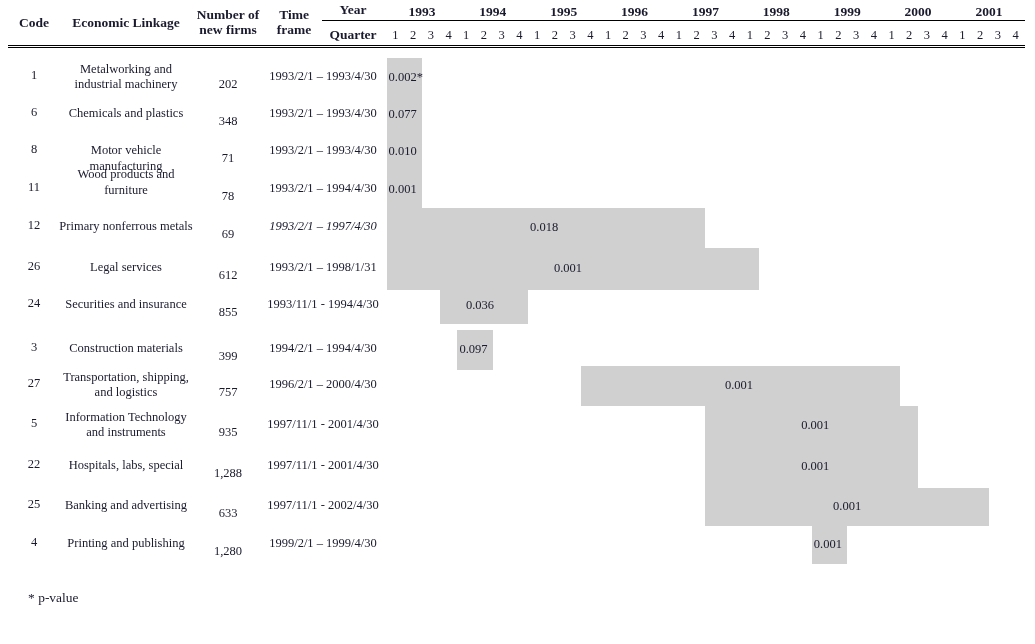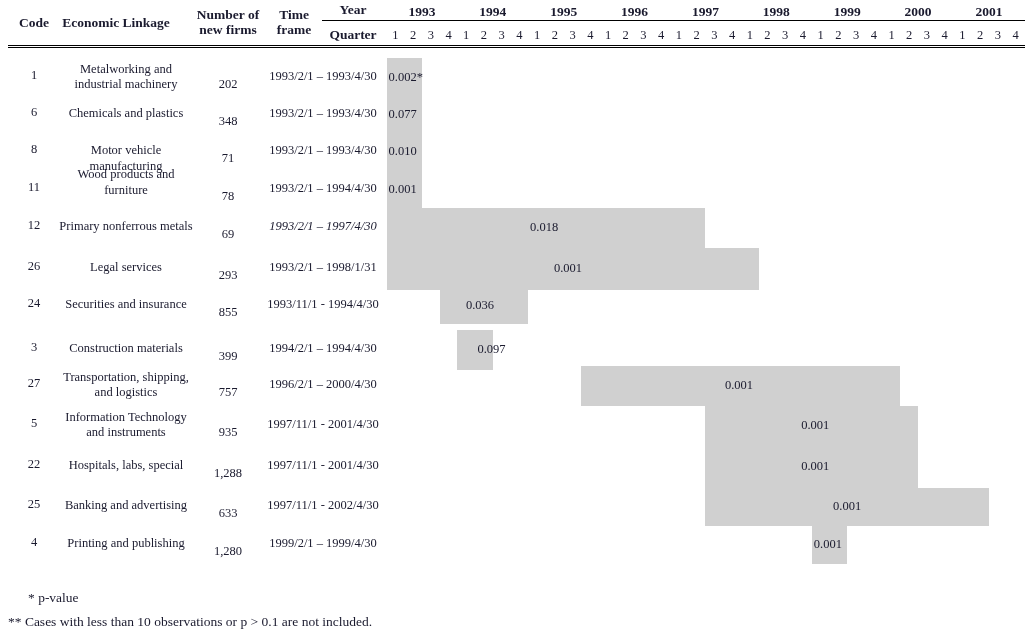--- a/index.html
+++ b/index.html
@@ -9,21 +9,21 @@
     font-family:"Liberation Serif","DejaVu Serif",serif;
     color:#1a1a2e;
     overflow:hidden;
   }
   .sheet{position:relative;width:1035px;height:644px;}
 
   
   .hdr{position:absolute;left:0;top:0;width:1035px;height:47px;}
   .hdr .cell{position:absolute;font-weight:bold;font-size:13.5px;text-align:center;line-height:15px;}
   #h-code{left:8px;top:15px;width:52px;}
-  #h-link{left:52px;top:15px;width:128px;}
+  #h-link{left:62px;top:15px;width:128px;}
   #h-firms{left:190px;top:7px;width:76px;}
   #h-time{left:266px;top:7px;width:56px;}
   #h-year{left:322px;top:2px;width:62px;}
   #h-quarter{left:322px;top:27px;width:62px;}
 
   
   .rule-year{position:absolute;left:322px;top:20px;width:703px;height:1px;background:#000;}
   
   .rule-top{position:absolute;left:8px;top:45px;width:1017px;height:1px;background:#000;}
   .rule-top2{position:absolute;left:8px;top:47px;width:1017px;height:1px;background:#000;}
@@ -164,35 +164,35 @@
         <div class="c-code" style="top: 170px;">12</div>
         <div class="c-firms" style="top: 179px;">69</div>
         <div class="c-time" style="top: 171.25px; font-style: italic;">1993/2/1 – 1997/4/30</div>
       </div>
       <div class="row">
         <div class="bar" style="left: 386.5px; width: 372.12px; top: 200px; height: 42px; background: rgb(208, 208, 208);">
           <span class="pv" style="top: 13px; left: 167.454px;">0.001</span>
         </div>
         <div class="c-link" style="top: 212.25px;">Legal services</div>
         <div class="c-code" style="top: 211px;">26</div>
-        <div class="c-firms" style="top: 220px;">293</div>
+        <div class="c-firms" style="top: 220px;">612</div>
         <div class="c-time" style="top: 212.25px;">1993/2/1 – 1998/1/31</div>
       </div>
       <div class="row">
         <div class="bar" style="left: 439.66px; width: 88.6px; top: 240px; height: 36px; background: rgb(208, 208, 208);">
           <span class="pv" style="top: 10px; left: 26.3px;">0.036</span>
         </div>
         <div class="c-link" style="top: 249.25px;">Securities and insurance</div>
         <div class="c-code" style="top: 248px;">24</div>
         <div class="c-firms" style="top: 257px;">855</div>
         <div class="c-time" style="top: 249.25px;">1993/11/1 - 1994/4/30</div>
       </div>
       <div class="row">
         <div class="bar" style="left: 457.38px; width: 35.44px; top: 282px; height: 40px; background: rgb(208, 208, 208);">
-          <span class="pv" style="top: 12px; left: 20px;">0.097</span>
+          <span class="pv" style="top: 12px; left: 2px;">0.097</span>
         </div>
         <div class="c-link" style="top: 293.25px;">Construction materials</div>
         <div class="c-code" style="top: 292px;">3</div>
         <div class="c-firms" style="top: 301px;">399</div>
         <div class="c-time" style="top: 293.25px;">1994/2/1 – 1994/4/30</div>
       </div>
       <div class="row">
         <div class="bar" style="left: 581.42px; width: 318.96px; top: 318px; height: 40px; background: rgb(208, 208, 208);">
           <span class="pv" style="top: 12px; left: 143.532px;">0.001</span>
         </div>
@@ -233,14 +233,13 @@
           <span class="pv" style="top: 11px; left: 2px;">0.001</span>
         </div>
         <div class="c-link" style="top: 488.25px;">Printing and publishing</div>
         <div class="c-code" style="top: 487px;">4</div>
         <div class="c-firms" style="top: 496px;">1,280</div>
         <div class="c-time" style="top: 488.25px; text-align: center;">1999/2/1 – 1999/4/30</div>
       </div>
     </div>
 
   <div class="fn" id="fn1">*  p-value</div>
-  <div class="fn" id="fn2">** Cases with less than 10 observations or p &gt; 0.1 are not included.</div>
 </div>
 
 </body></html>

